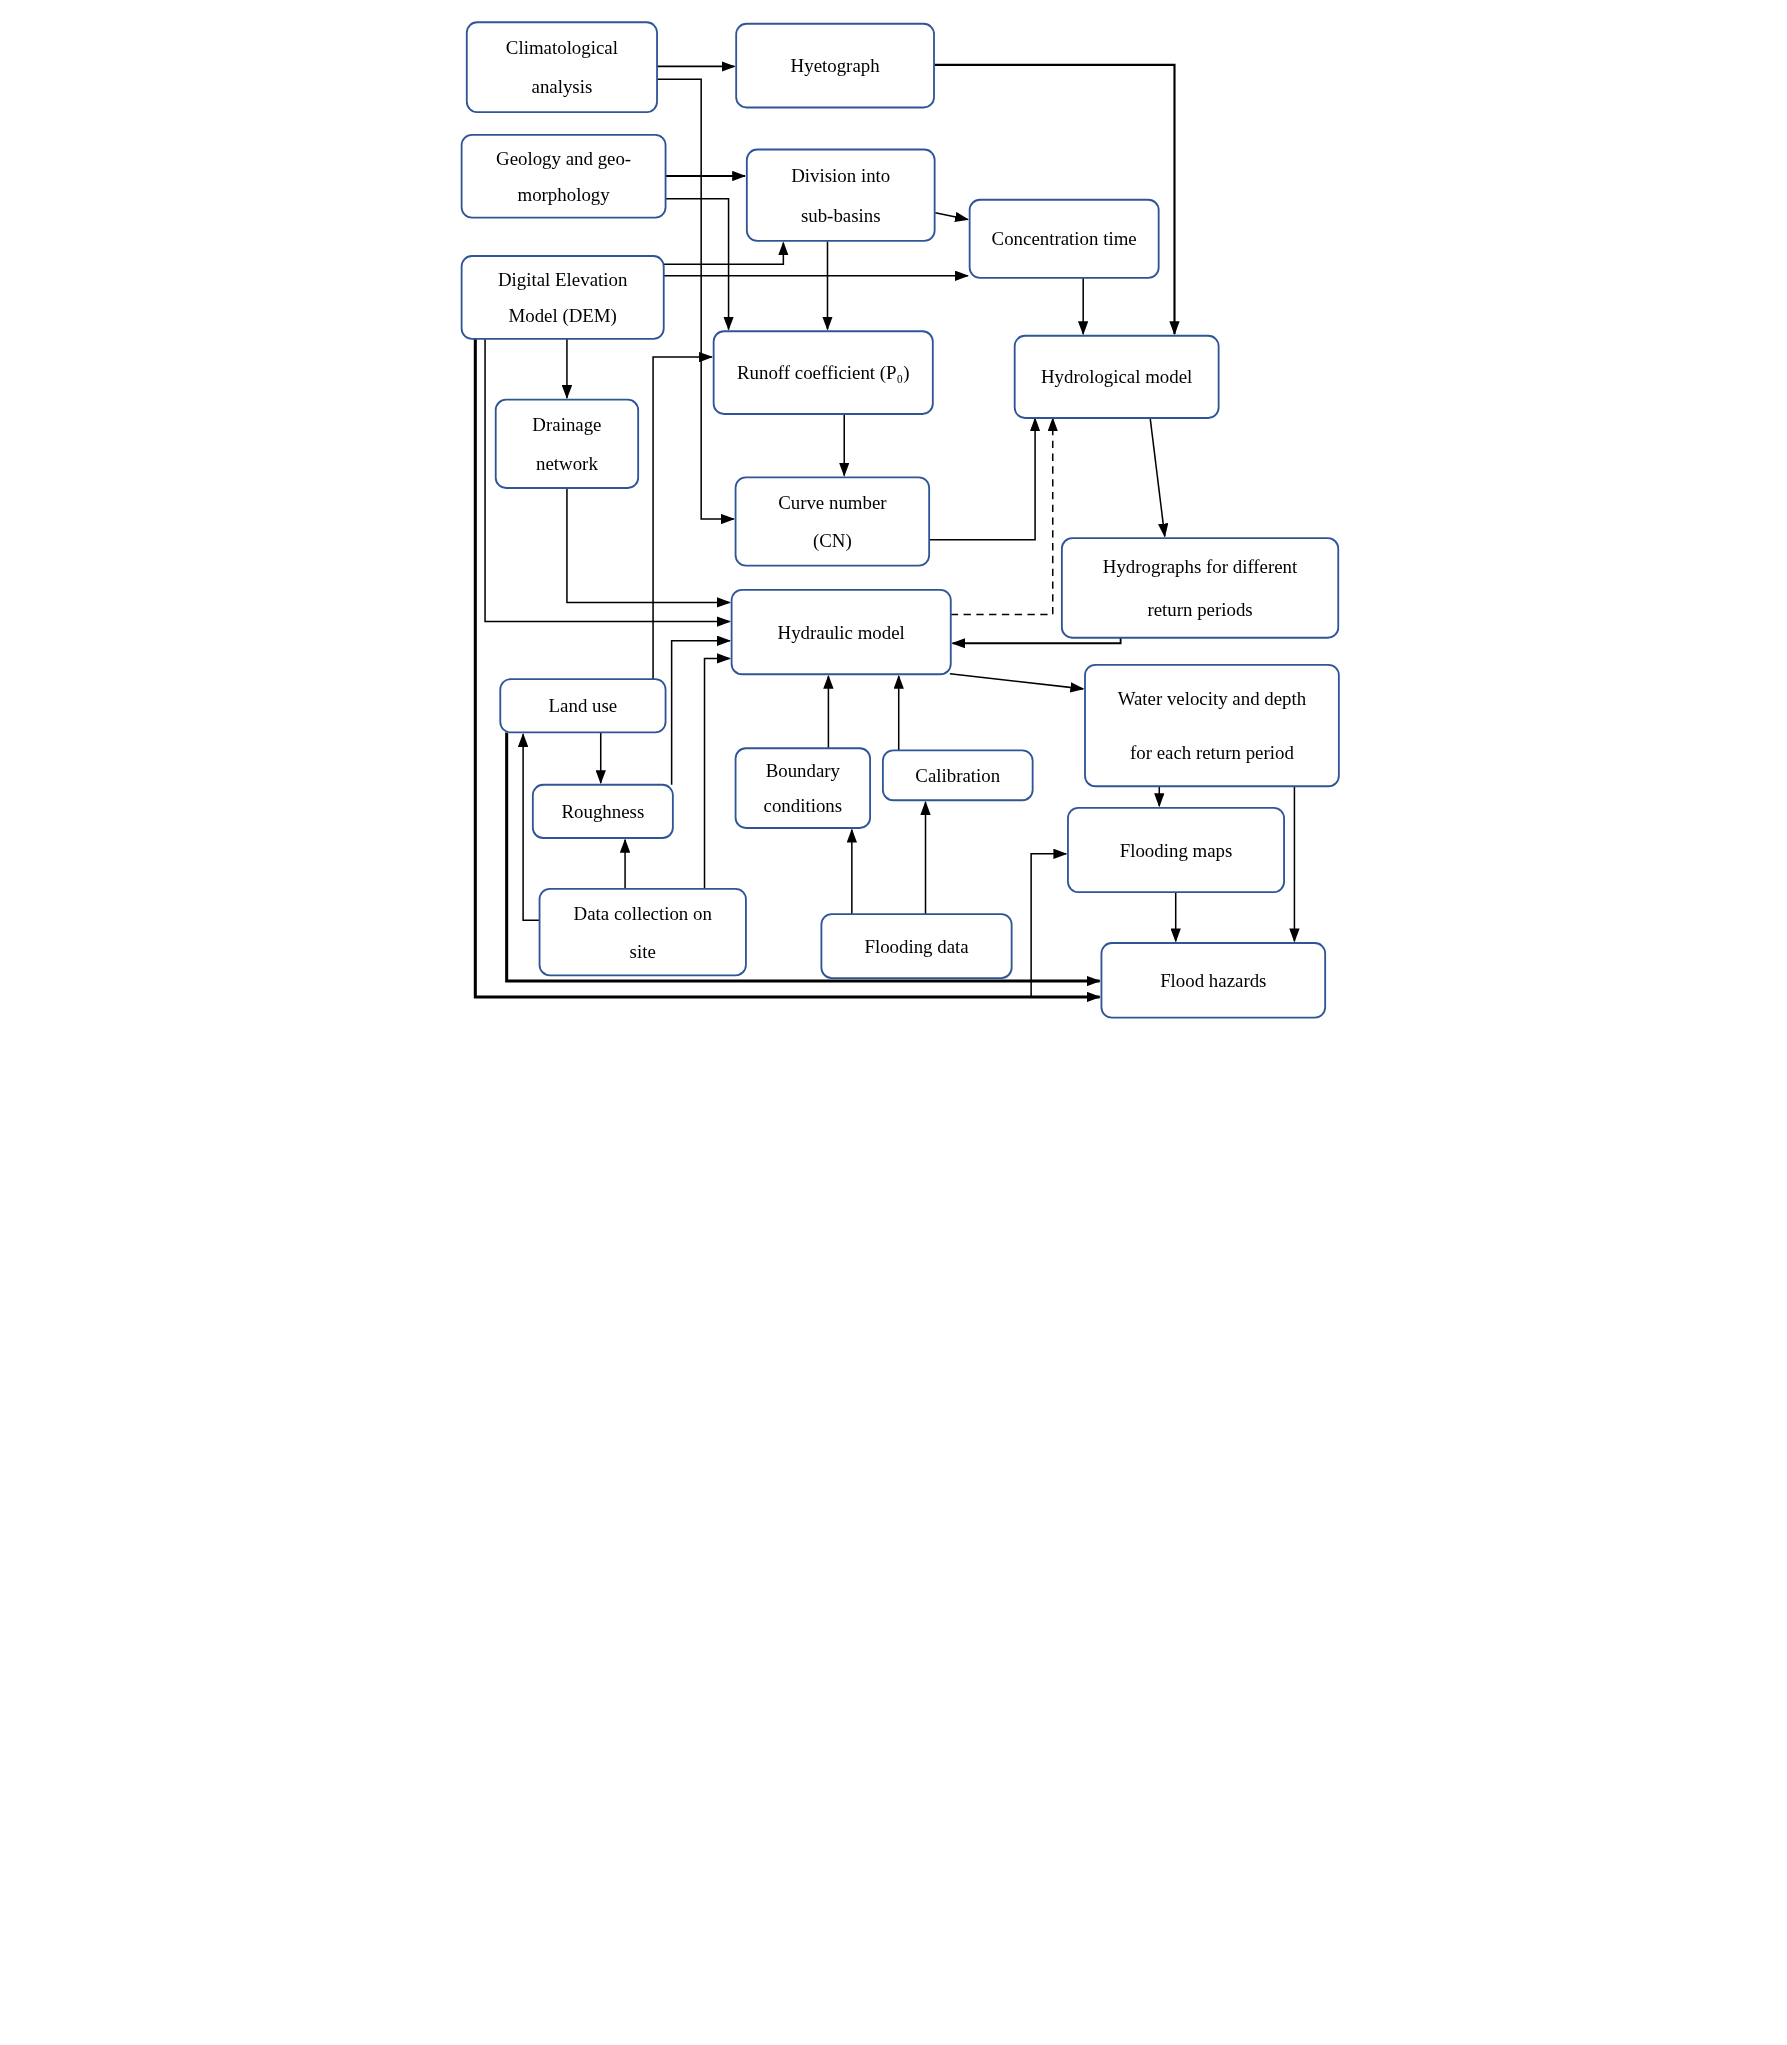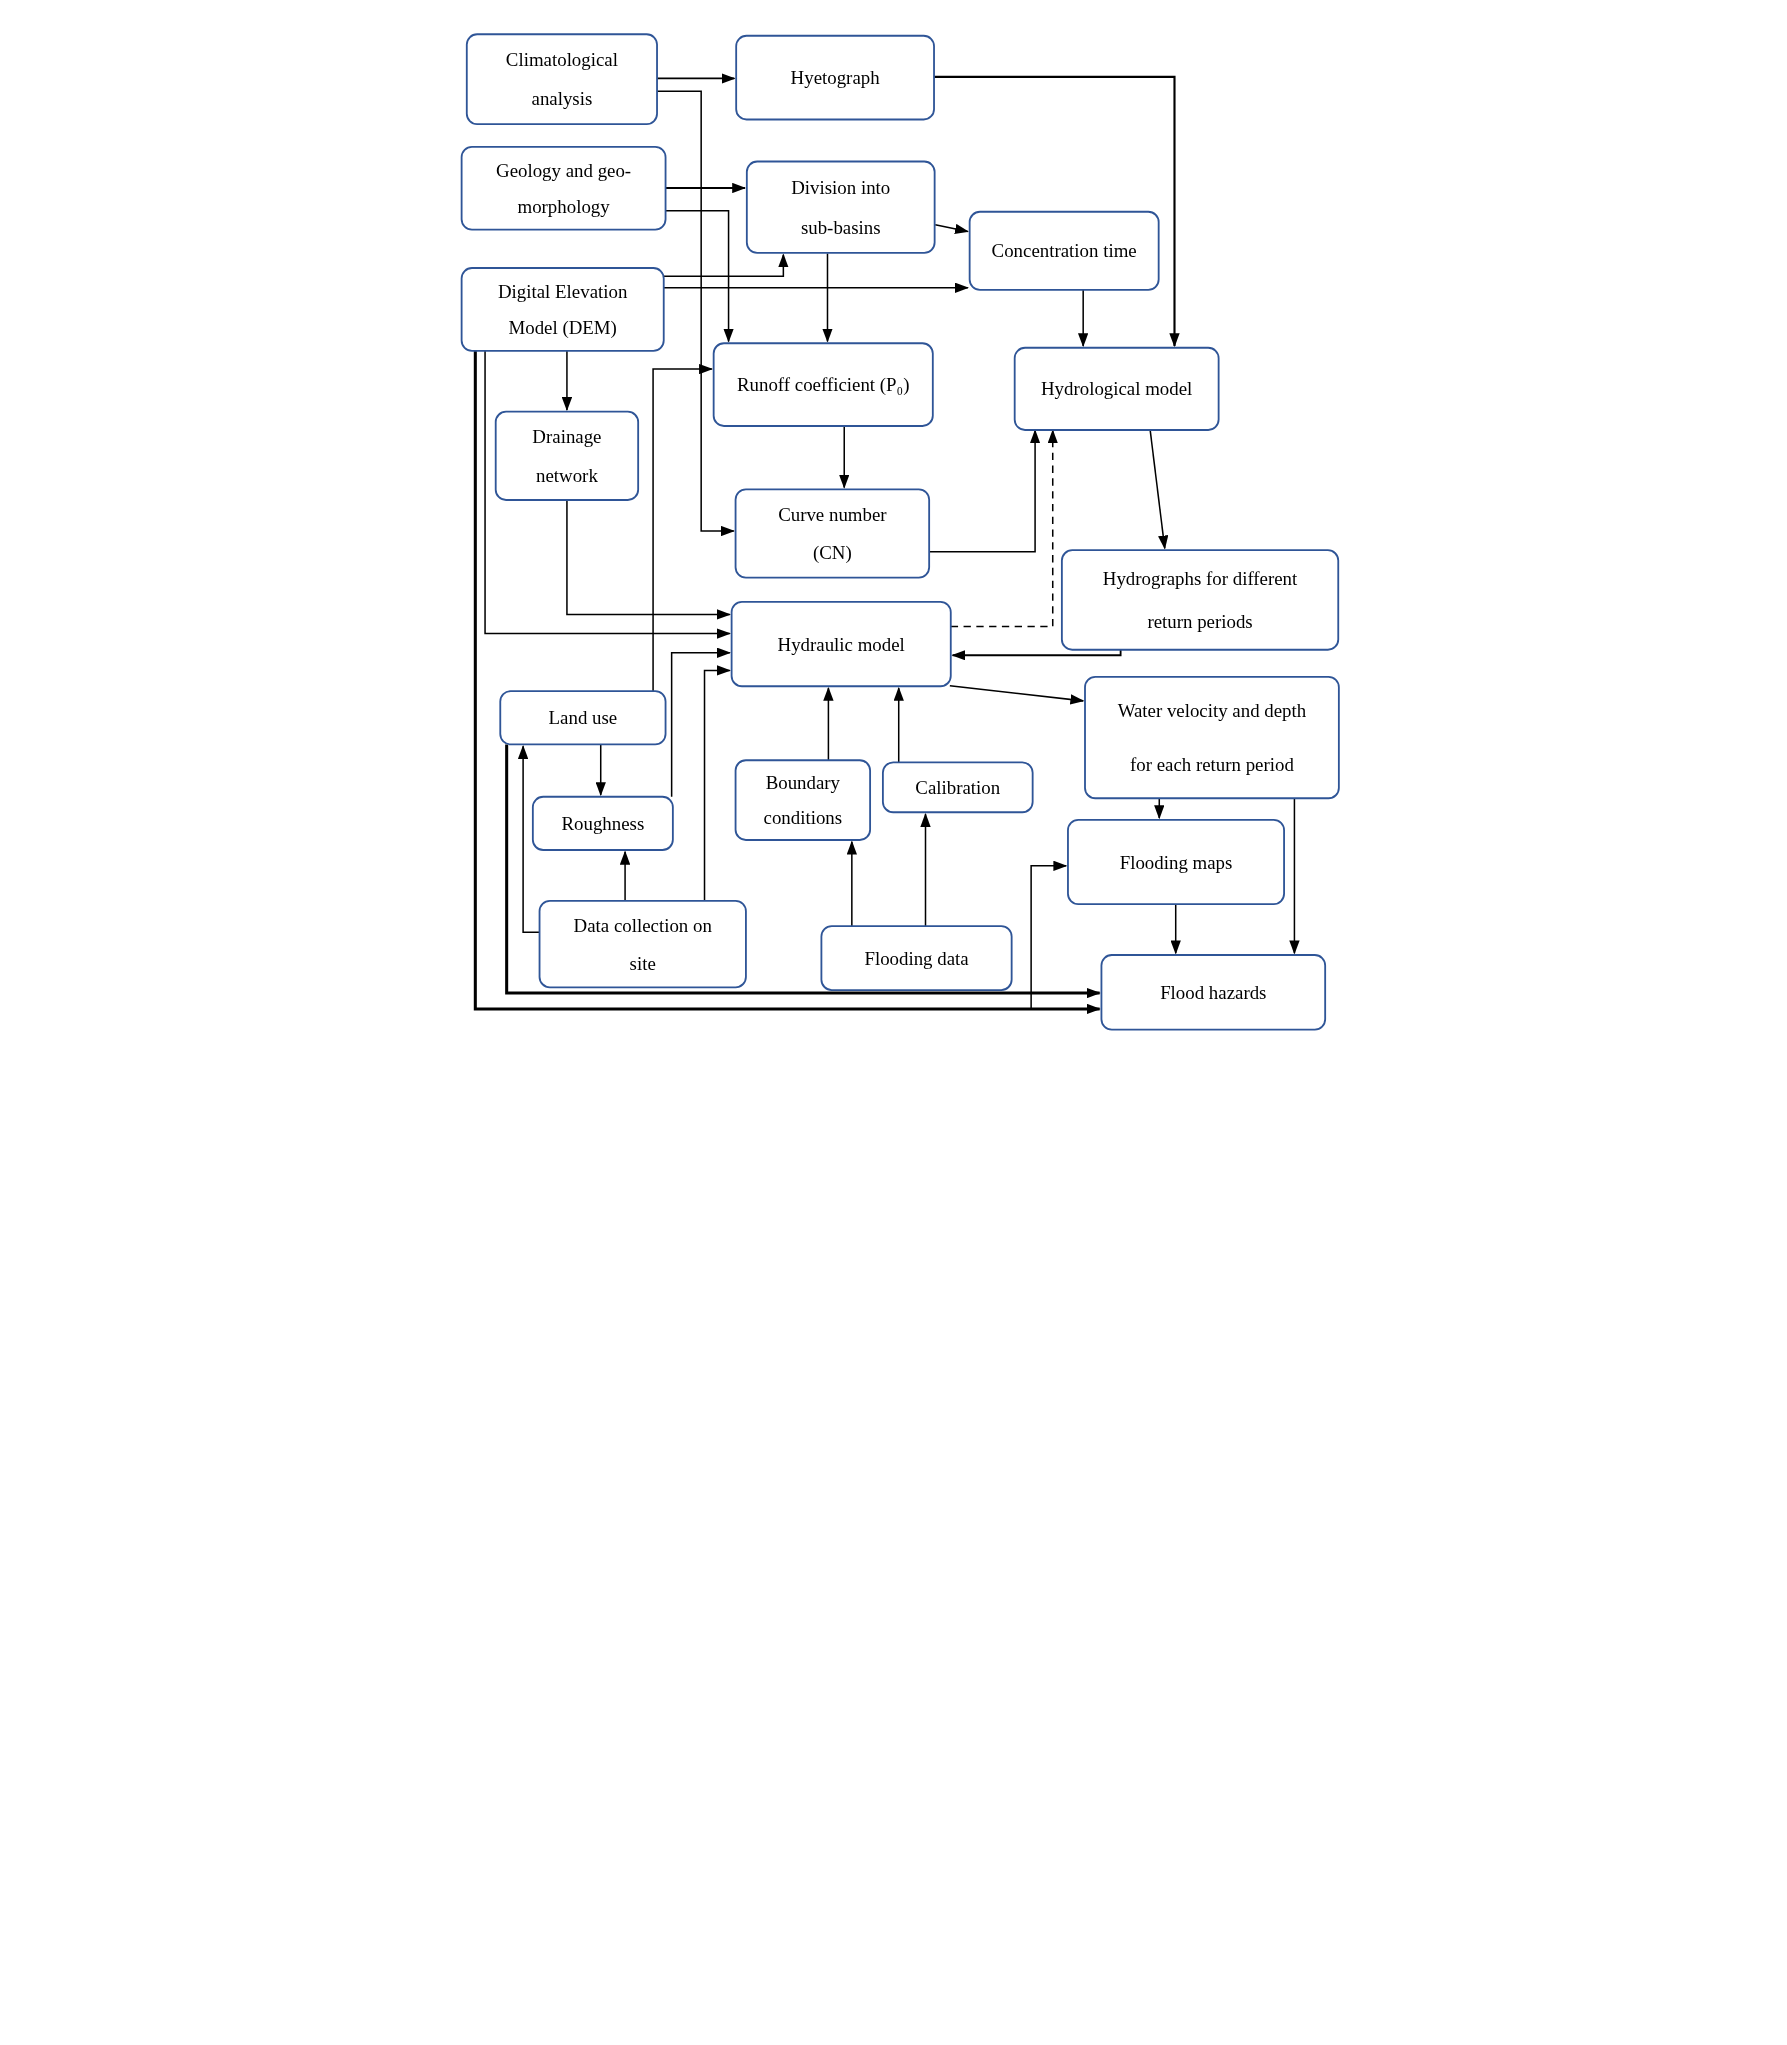--- a/index.html
+++ b/index.html
@@ -3,21 +3,21 @@
 <meta charset="utf-8">
 <style>
   html, body {
     margin: 0;
     padding: 0;
     background: #ffffff;
   }
   .page {
     width: 100%;
     max-width: 894px;
-    margin: 16px auto;
+    margin: 4px auto;
     text-decoration: underline;
   }
   svg {
     display: block;
     width: 100%;
     height: auto;
     font-family: "Liberation Serif", "DejaVu Serif", serif;
   }
   .node-rect {
     fill: #ffffff;

